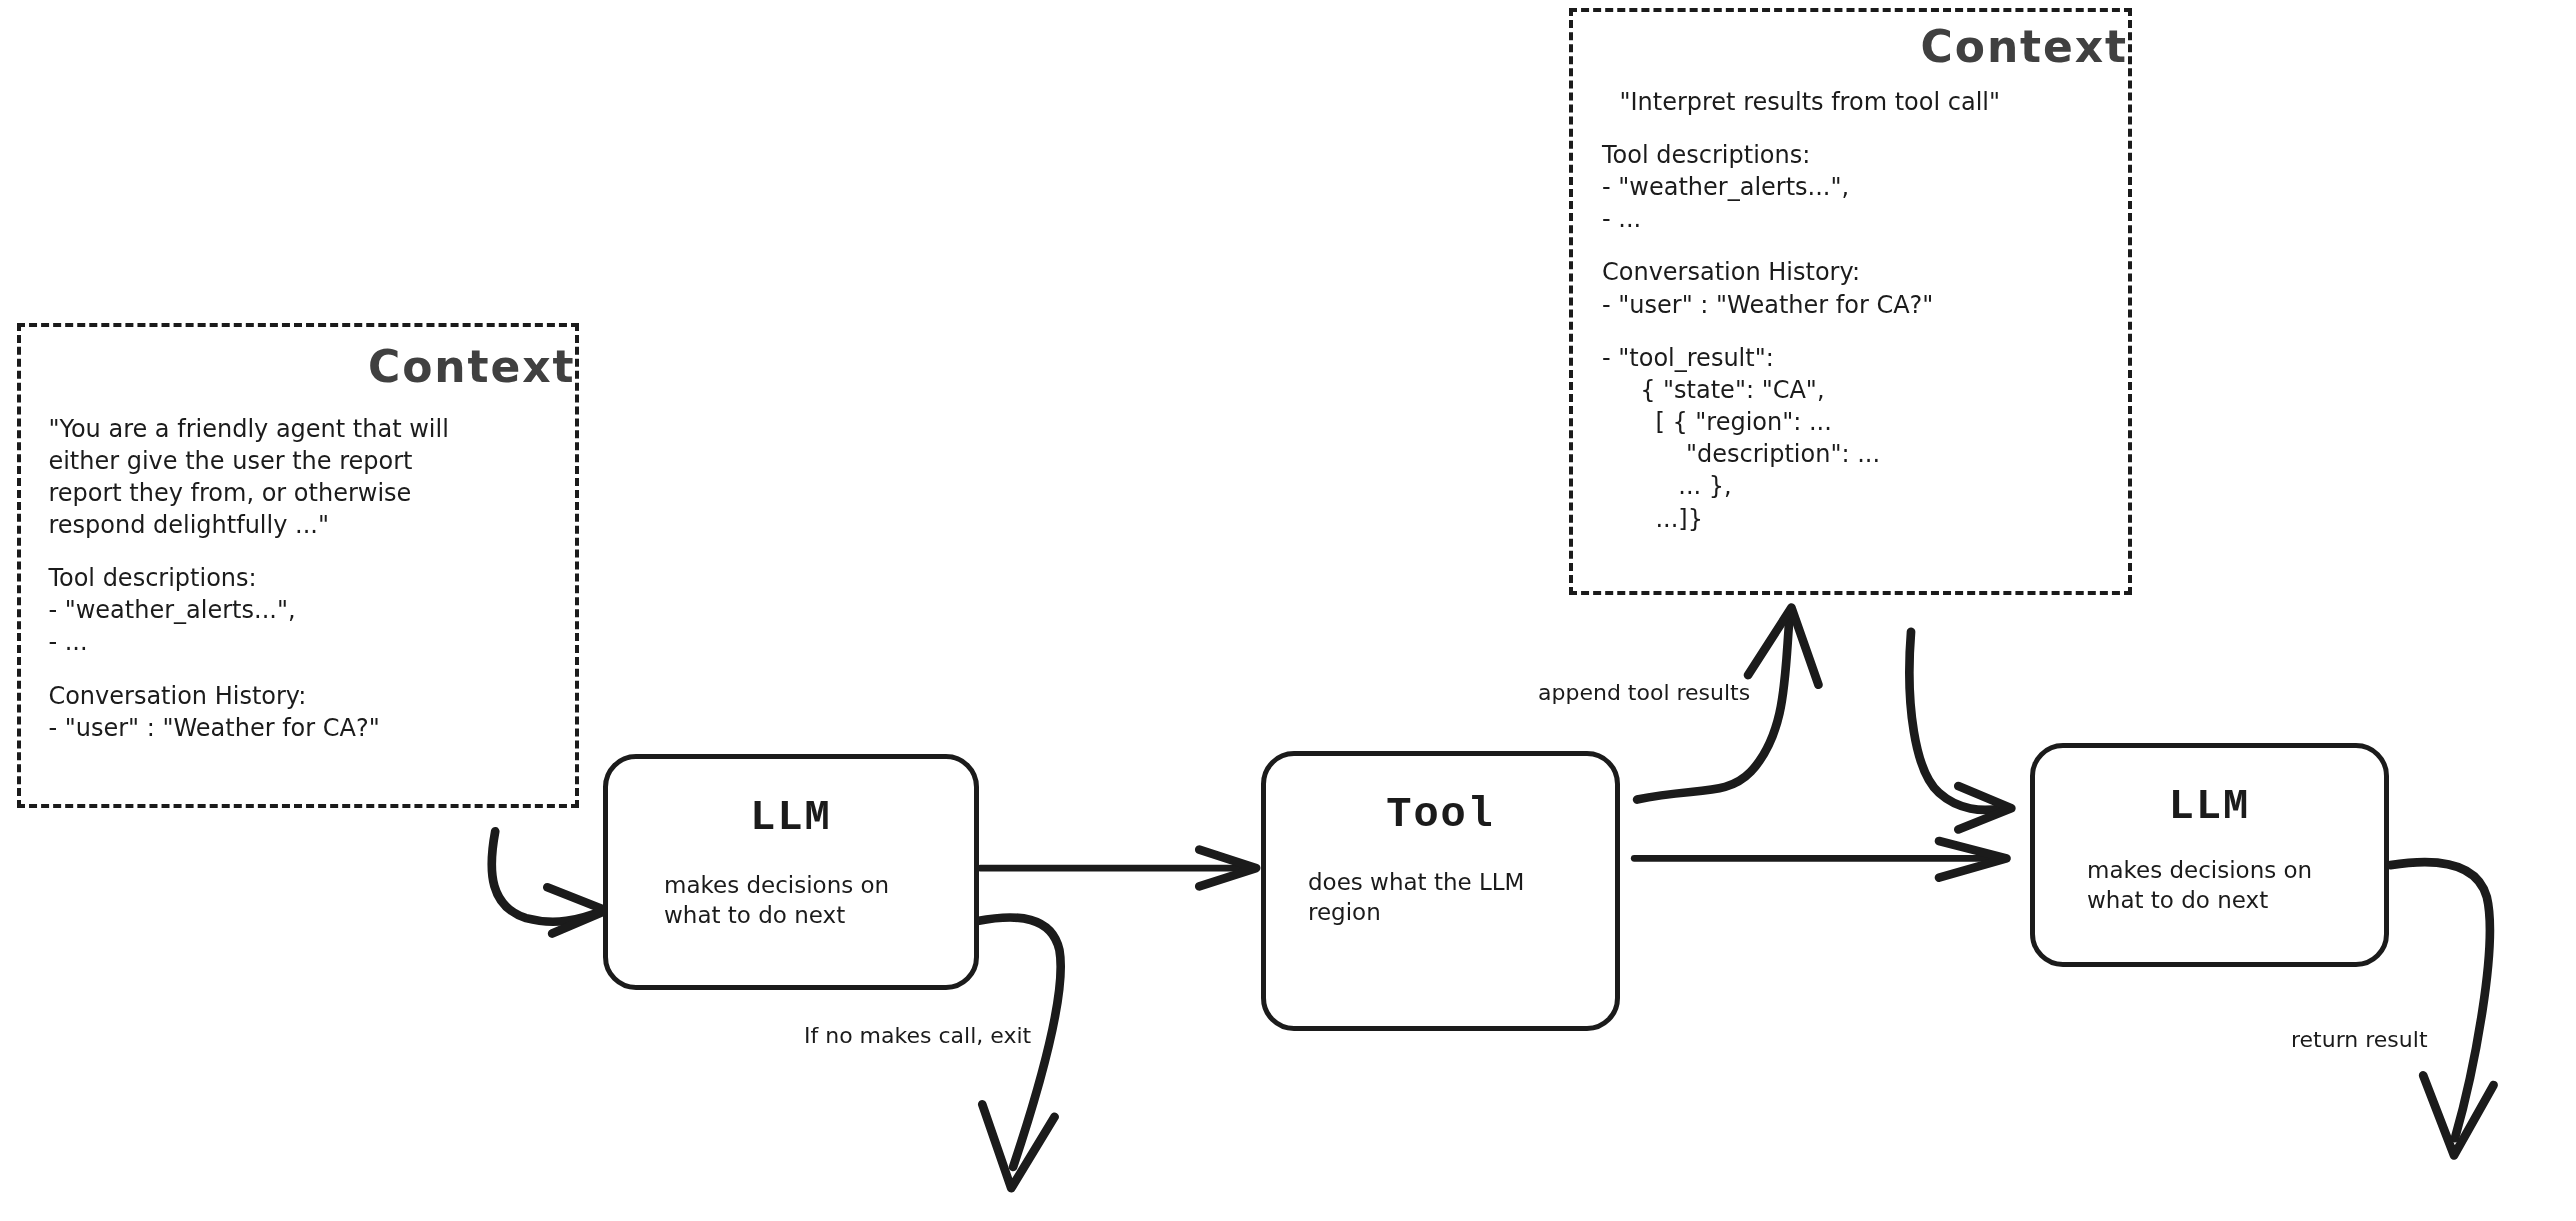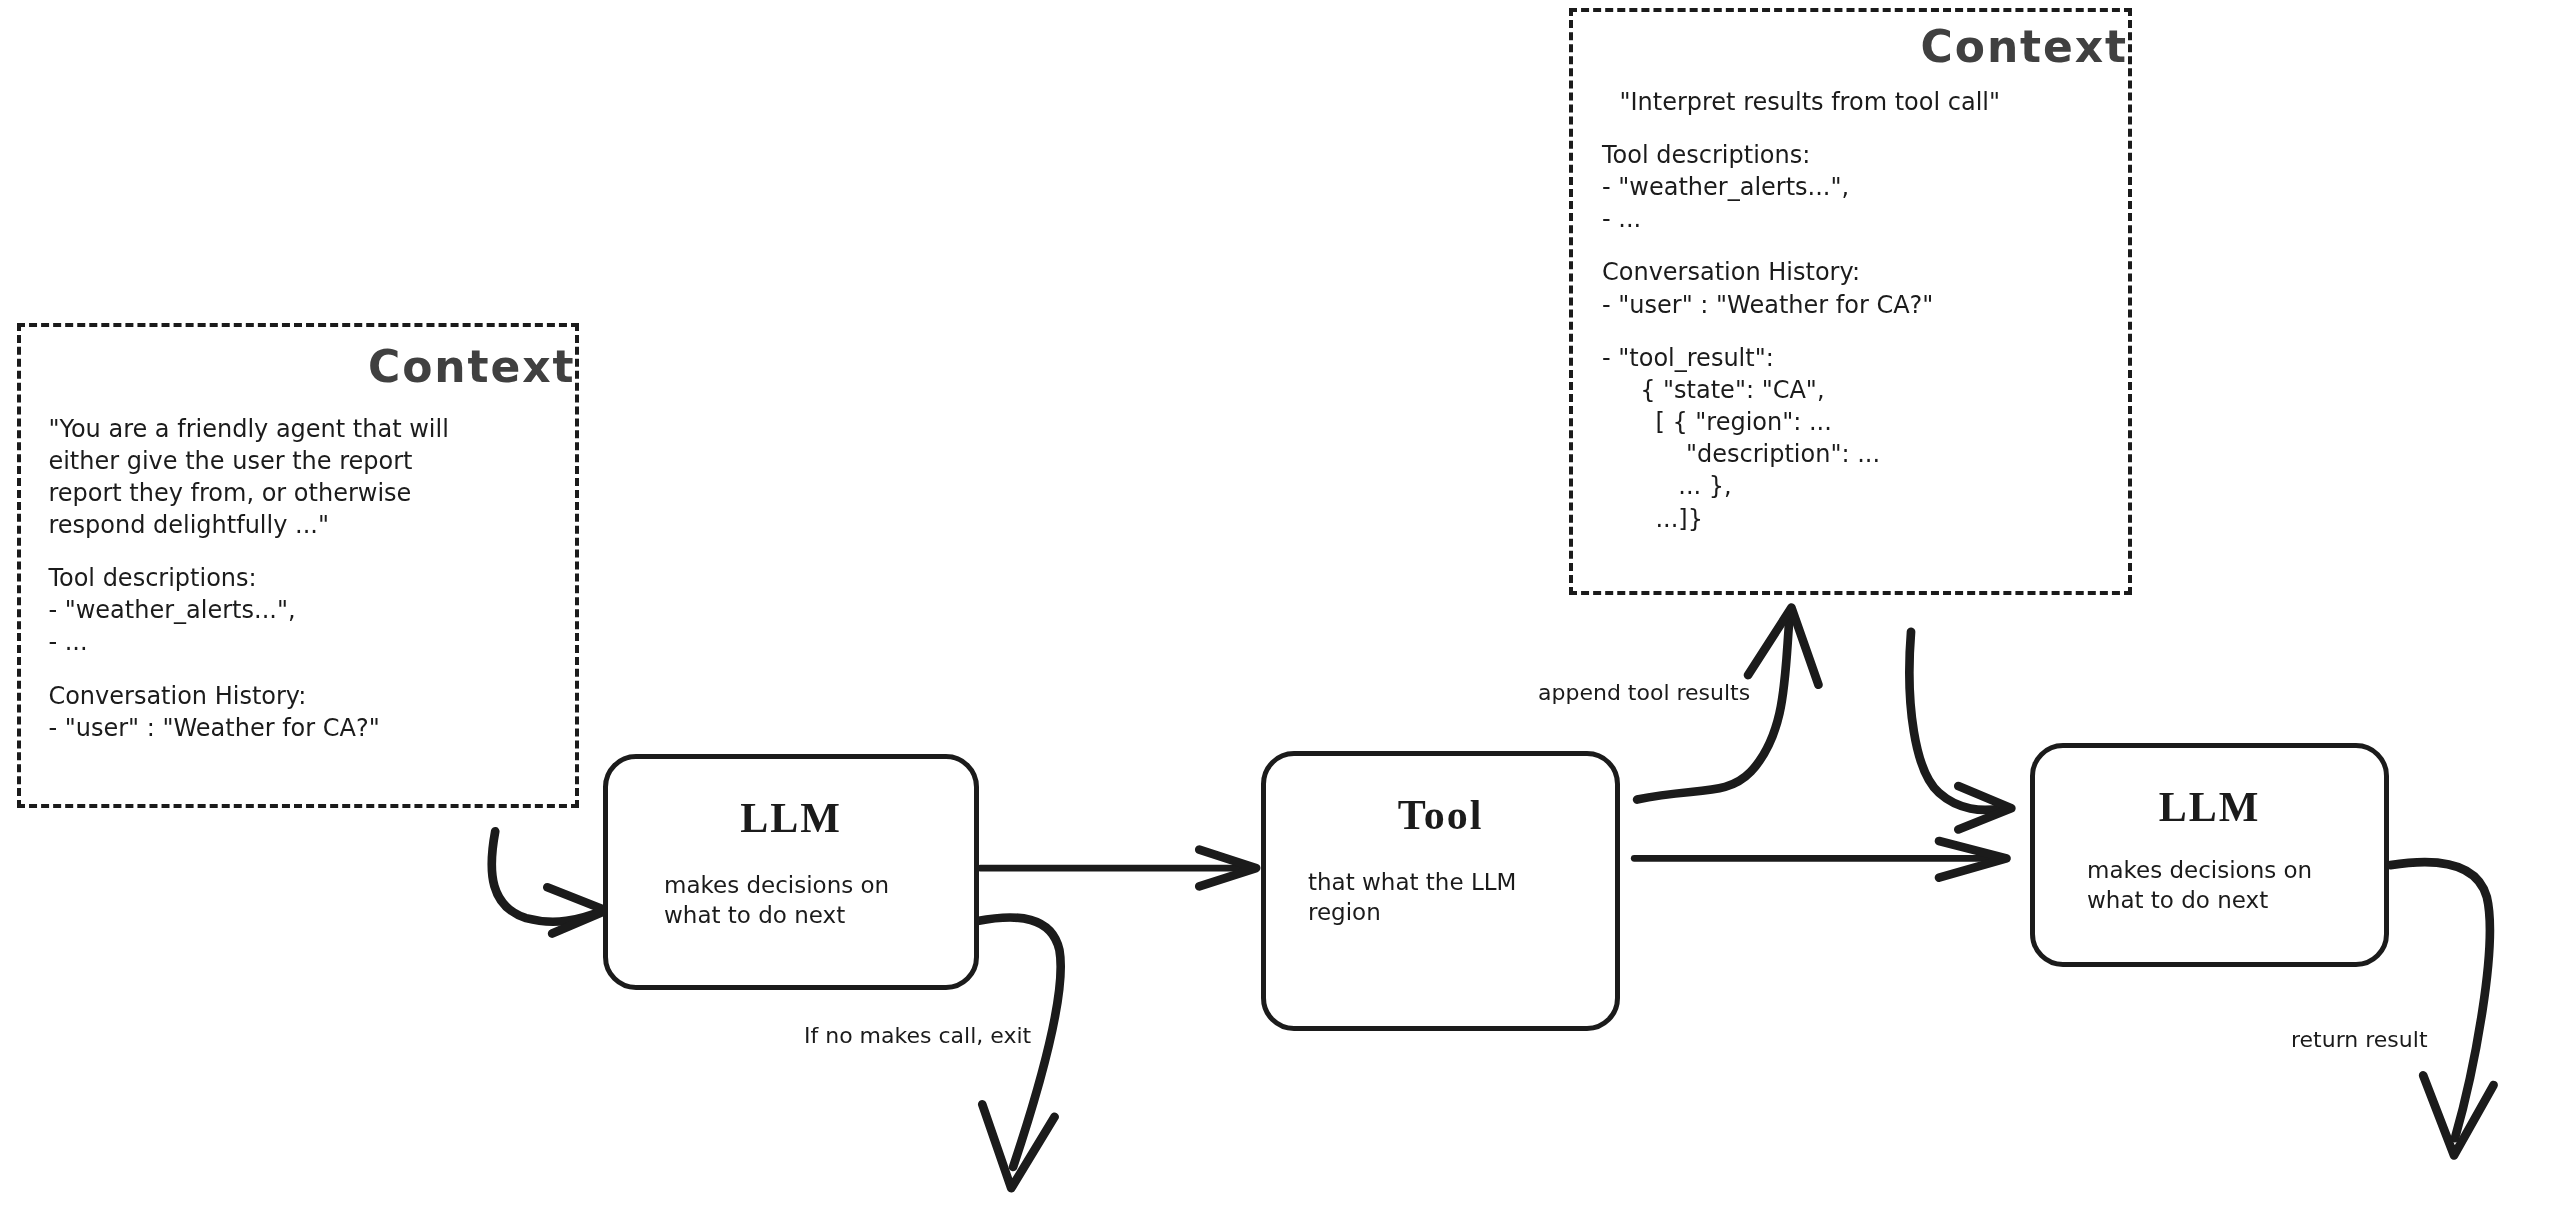--- a/index.html
+++ b/index.html
@@ -64,21 +64,21 @@
     display: flex;
     flex-direction: column;
     align-items: center;
     justify-content: flex-start;
   }
   #node-llm-1  { left: 603px;  top: 754px; width: 376px; height: 236px; }
   #node-tool   { left: 1261px; top: 751px; width: 359px; height: 280px; }
   #node-llm-2  { left: 2030px; top: 743px; width: 359px; height: 224px; }
 
   .node-title {
-    font-family: Liberation Serif, serif;
+    font-family: Liberation Mono, monospace;
     font-weight: 700;
     font-size: 42px;
     color: #1b1b1b;
     letter-spacing: 1.9px;
     margin-top: 35px;
   }
   .node-sub {
     font-family: "DejaVu Sans", sans-serif;
     font-size: 23px;
     color: #1b1b1b;
@@ -193,21 +193,21 @@
   <div class="node-title">LLM</div>
   <div class="node-sub">
     <div class="ctx-line">makes decisions on</div>
     <div class="ctx-line">what to do next</div>
   </div>
 </div>
 
 <div class="node-box" id="node-tool">
   <div class="node-title">Tool</div>
   <div class="node-sub">
-    <div class="ctx-line">that what the LLM</div>
+    <div class="ctx-line">does what the LLM</div>
     <div class="ctx-line">region</div>
   </div>
 </div>
 
 <div class="node-box" id="node-llm-2">
   <div class="node-title">LLM</div>
   <div class="node-sub">
     <div class="ctx-line">makes decisions on</div>
     <div class="ctx-line">what to do next</div>
   </div>

